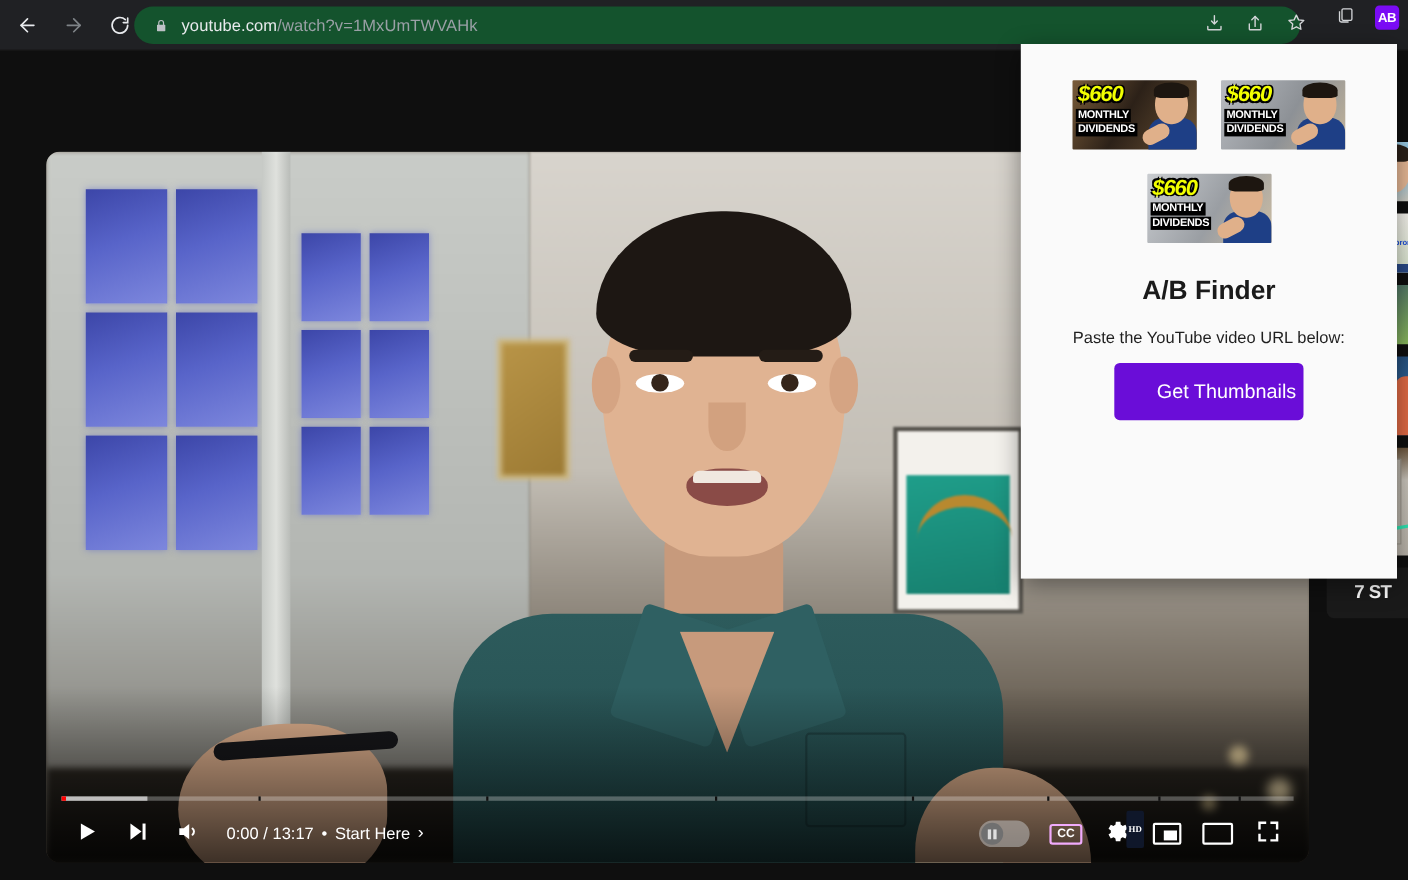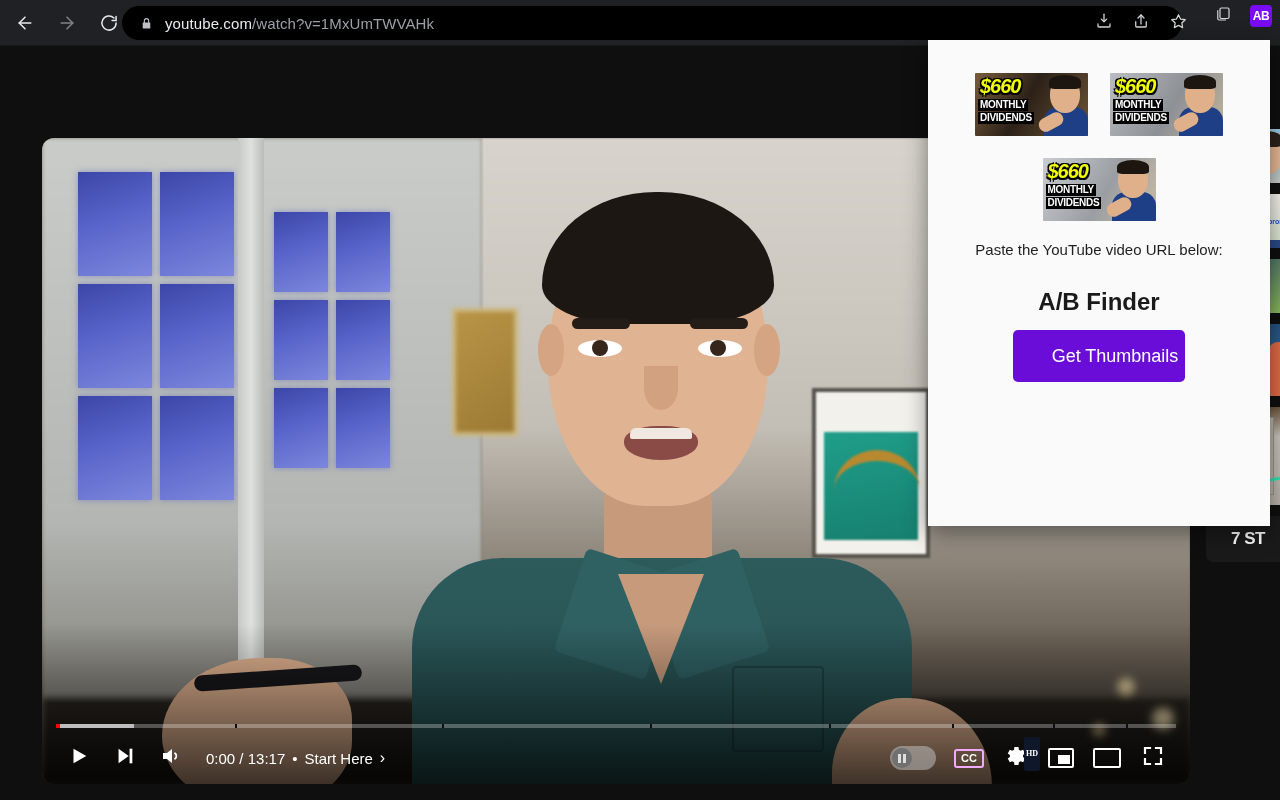--- a/index.html
+++ b/index.html
@@ -6,21 +6,21 @@
   html,body { width:1280px; height:800px; overflow:hidden; background:#202124;
     font-family:"Liberation Sans", sans-serif; }
 
   
   #browser-chrome{ position:absolute; left:0; top:0; width:1280px; height:46px;
     background:#202124; display:flex; align-items:center; }
   .nav-btn{ width:34px; height:34px; margin-left:8px; display:flex; align-items:center;
     justify-content:center; border-radius:50%; }
   .nav-btn svg{ display:block; }
   #omnibox{ position:absolute; left:122px; top:6px; width:1060px; height:34px;
-    background:#000000; border-radius:17px; display:flex; align-items:center; }
+    background:#14532d; border-radius:17px; display:flex; align-items:center; }
   #lock-icon{ margin-left:18px; margin-right:12px; display:flex; }
   #omnibox-text{ font-size:15px; color:#9aa0a6; letter-spacing:.1px; white-space:nowrap; }
   #omnibox-text b{ color:#e8eaed; font-weight:400; }
   .omni-action{ width:32px; height:32px; display:flex; align-items:center; justify-content:center; }
   #omni-actions{ position:absolute; right:86px; top:7px; display:flex; gap:5px; }
   #ext-area{ position:absolute; right:2px; top:5px; display:flex; align-items:center; gap:4px; }
   .ext-btn{ width:34px; height:34px; border-radius:50%; display:flex; align-items:flex-start;
     justify-content:center; }
   #ab-ext-icon{ width:22px; height:22px; border-radius:4px; background:#7a0bf5;
     color:#fff; font-size:12px; font-weight:bold; display:flex; align-items:center;
@@ -529,16 +529,16 @@
       <span class="line2">DIVIDENDS</span>
       <span class="person">
         <span class="p-body"></span>
         <span class="p-head"></span>
         <span class="p-hair"></span>
         <span class="p-arm"></span>
       </span>
     </div>
   </div>
 
+  <div id="popup-title">A/B Finder</div>
   <div id="popup-subtitle">Paste the YouTube video URL below:</div>
-  <div id="popup-title">A/B Finder</div>
   <button id="get-thumbnails-btn">Get Thumbnails</button>
 </div>
 
 </body></html>

